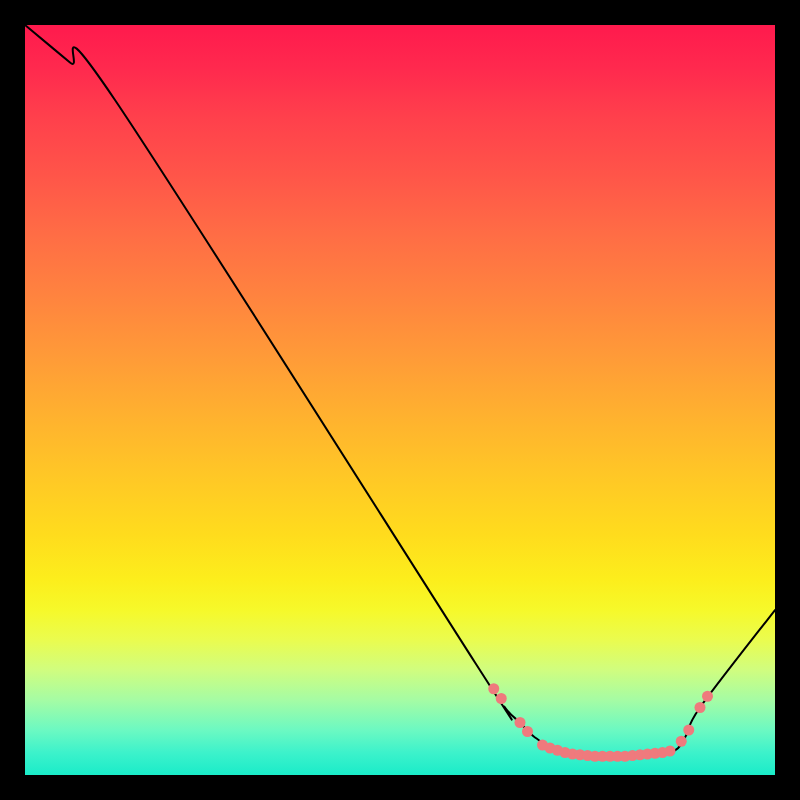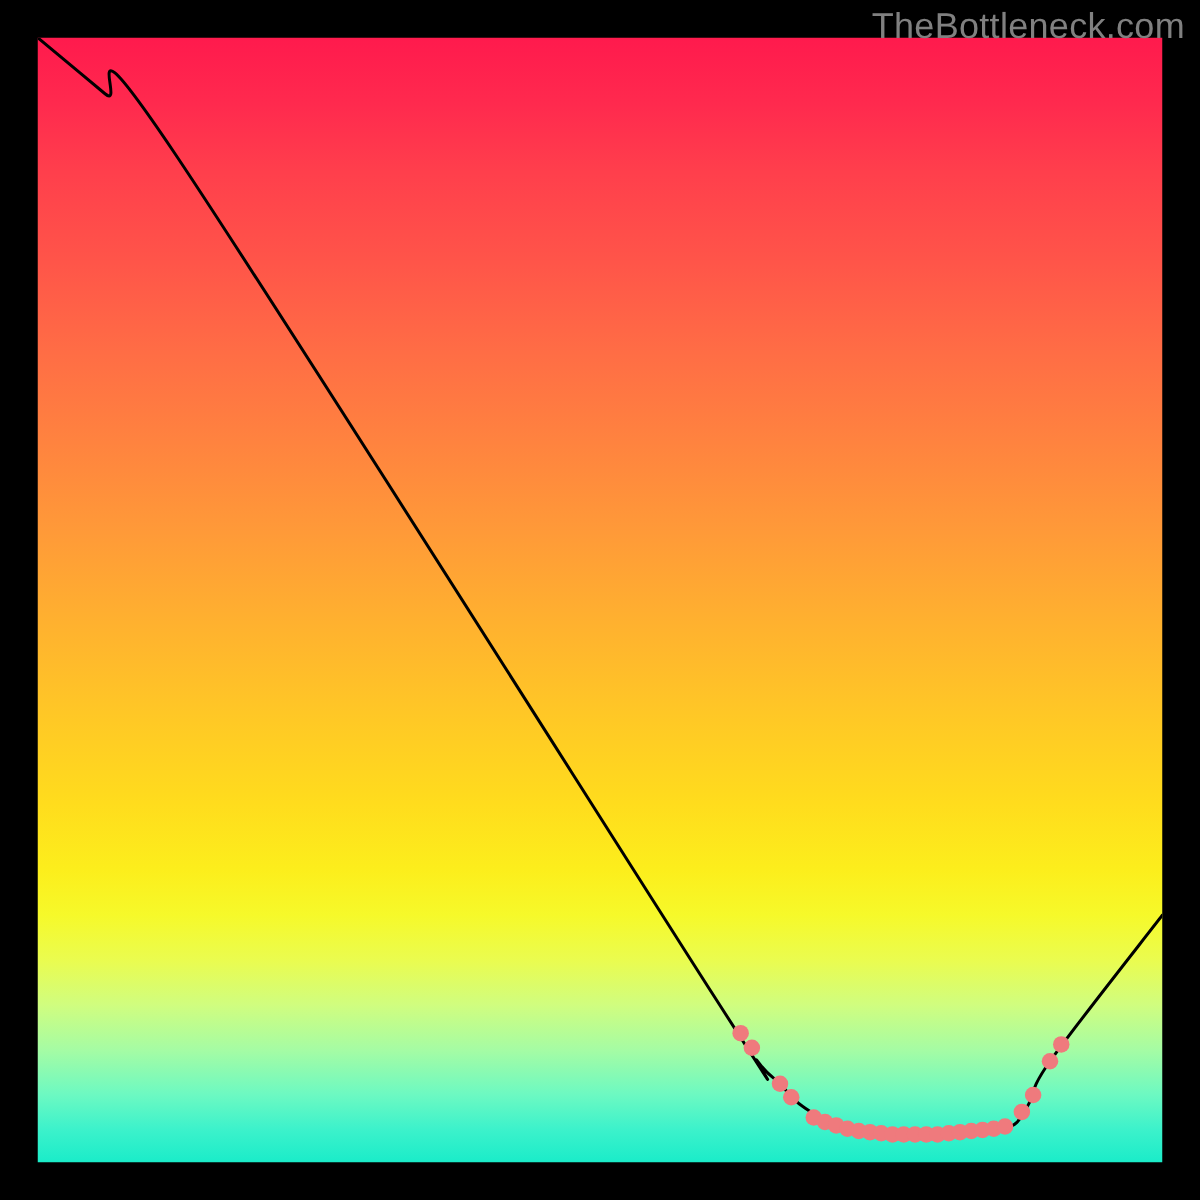--- a/index.html
+++ b/index.html
@@ -64,21 +64,20 @@
     position: absolute;
     left: 0; top: 0;
     width: 750px; height: 750px;
     z-index: 10;
   }
 </style>
 </head>
 <body>
 
 <div class="frame">
-  <div class="watermark">TheBottleneck.com</div>
 
   <div class="plot">
     <div class="gradient"></div>
 
     <svg class="curve" viewBox="0 0 750 750" preserveAspectRatio="none">
       <path id="main-curve" fill="none" stroke="#000" stroke-width="2" stroke-linejoin="round" stroke-linecap="round" d="M 0 0 C 7.5 6.25, 30 25, 45 37.5 C 60 50, 22.5 -25, 90 75 C 157.5 175, 385 536.25, 450 637.5 C 515 738.75, 472.5 672.5, 480 682.5 C 487.5 692.5, 490 692.5, 495 697.5 C 500 702.5, 502.50000000000006 707.5, 510.00000000000006 712.5 C 517.5 717.5, 525 724.375, 540 727.5 C 555 730.625, 582.5 731.25, 600 731.25 C 617.5 731.25, 635 730.625, 645 727.5 C 655 724.375, 655 720, 660 712.5 C 665 705, 660 703.75, 675 682.5 C 690 661.25, 737.5 601.25, 750 585"></path>
       <g id="marker-layer">
           <circle cx="468.75" cy="663.75" r="5.5" fill="#ef7a7d"></circle>
           <circle cx="476.25" cy="673.5" r="5.5" fill="#ef7a7d"></circle>
           <circle cx="495" cy="697.5" r="5.5" fill="#ef7a7d"></circle>

